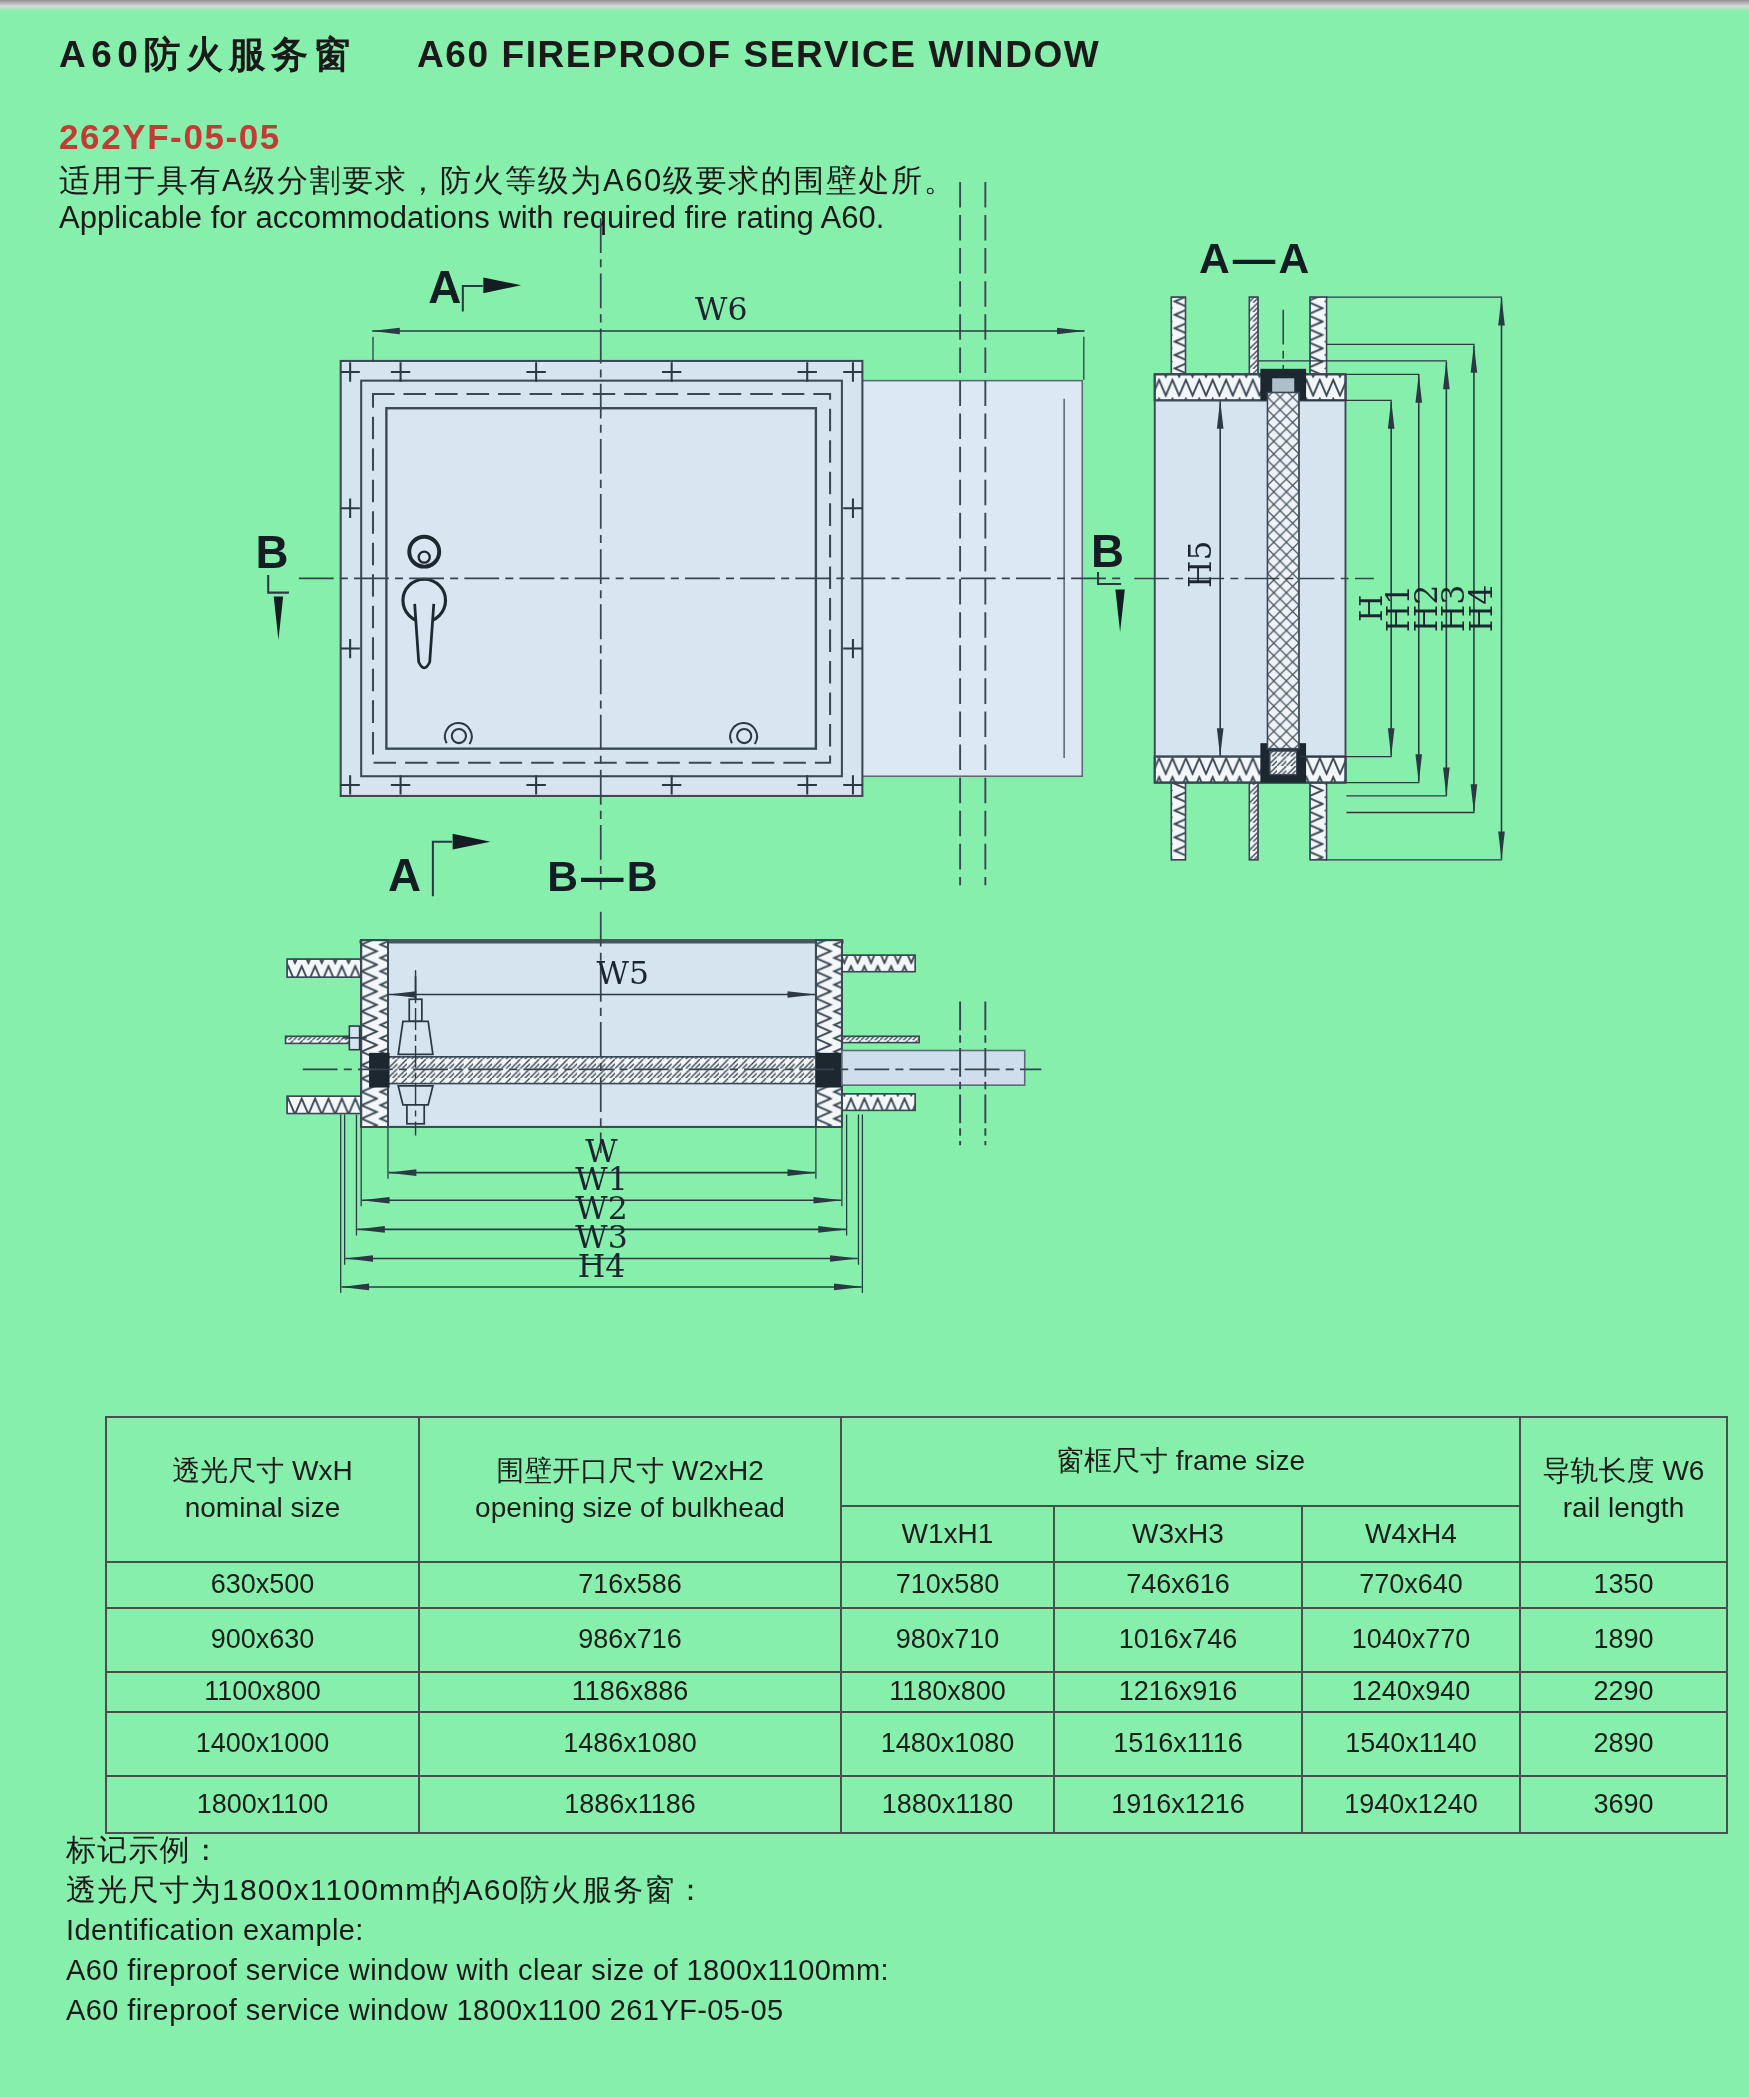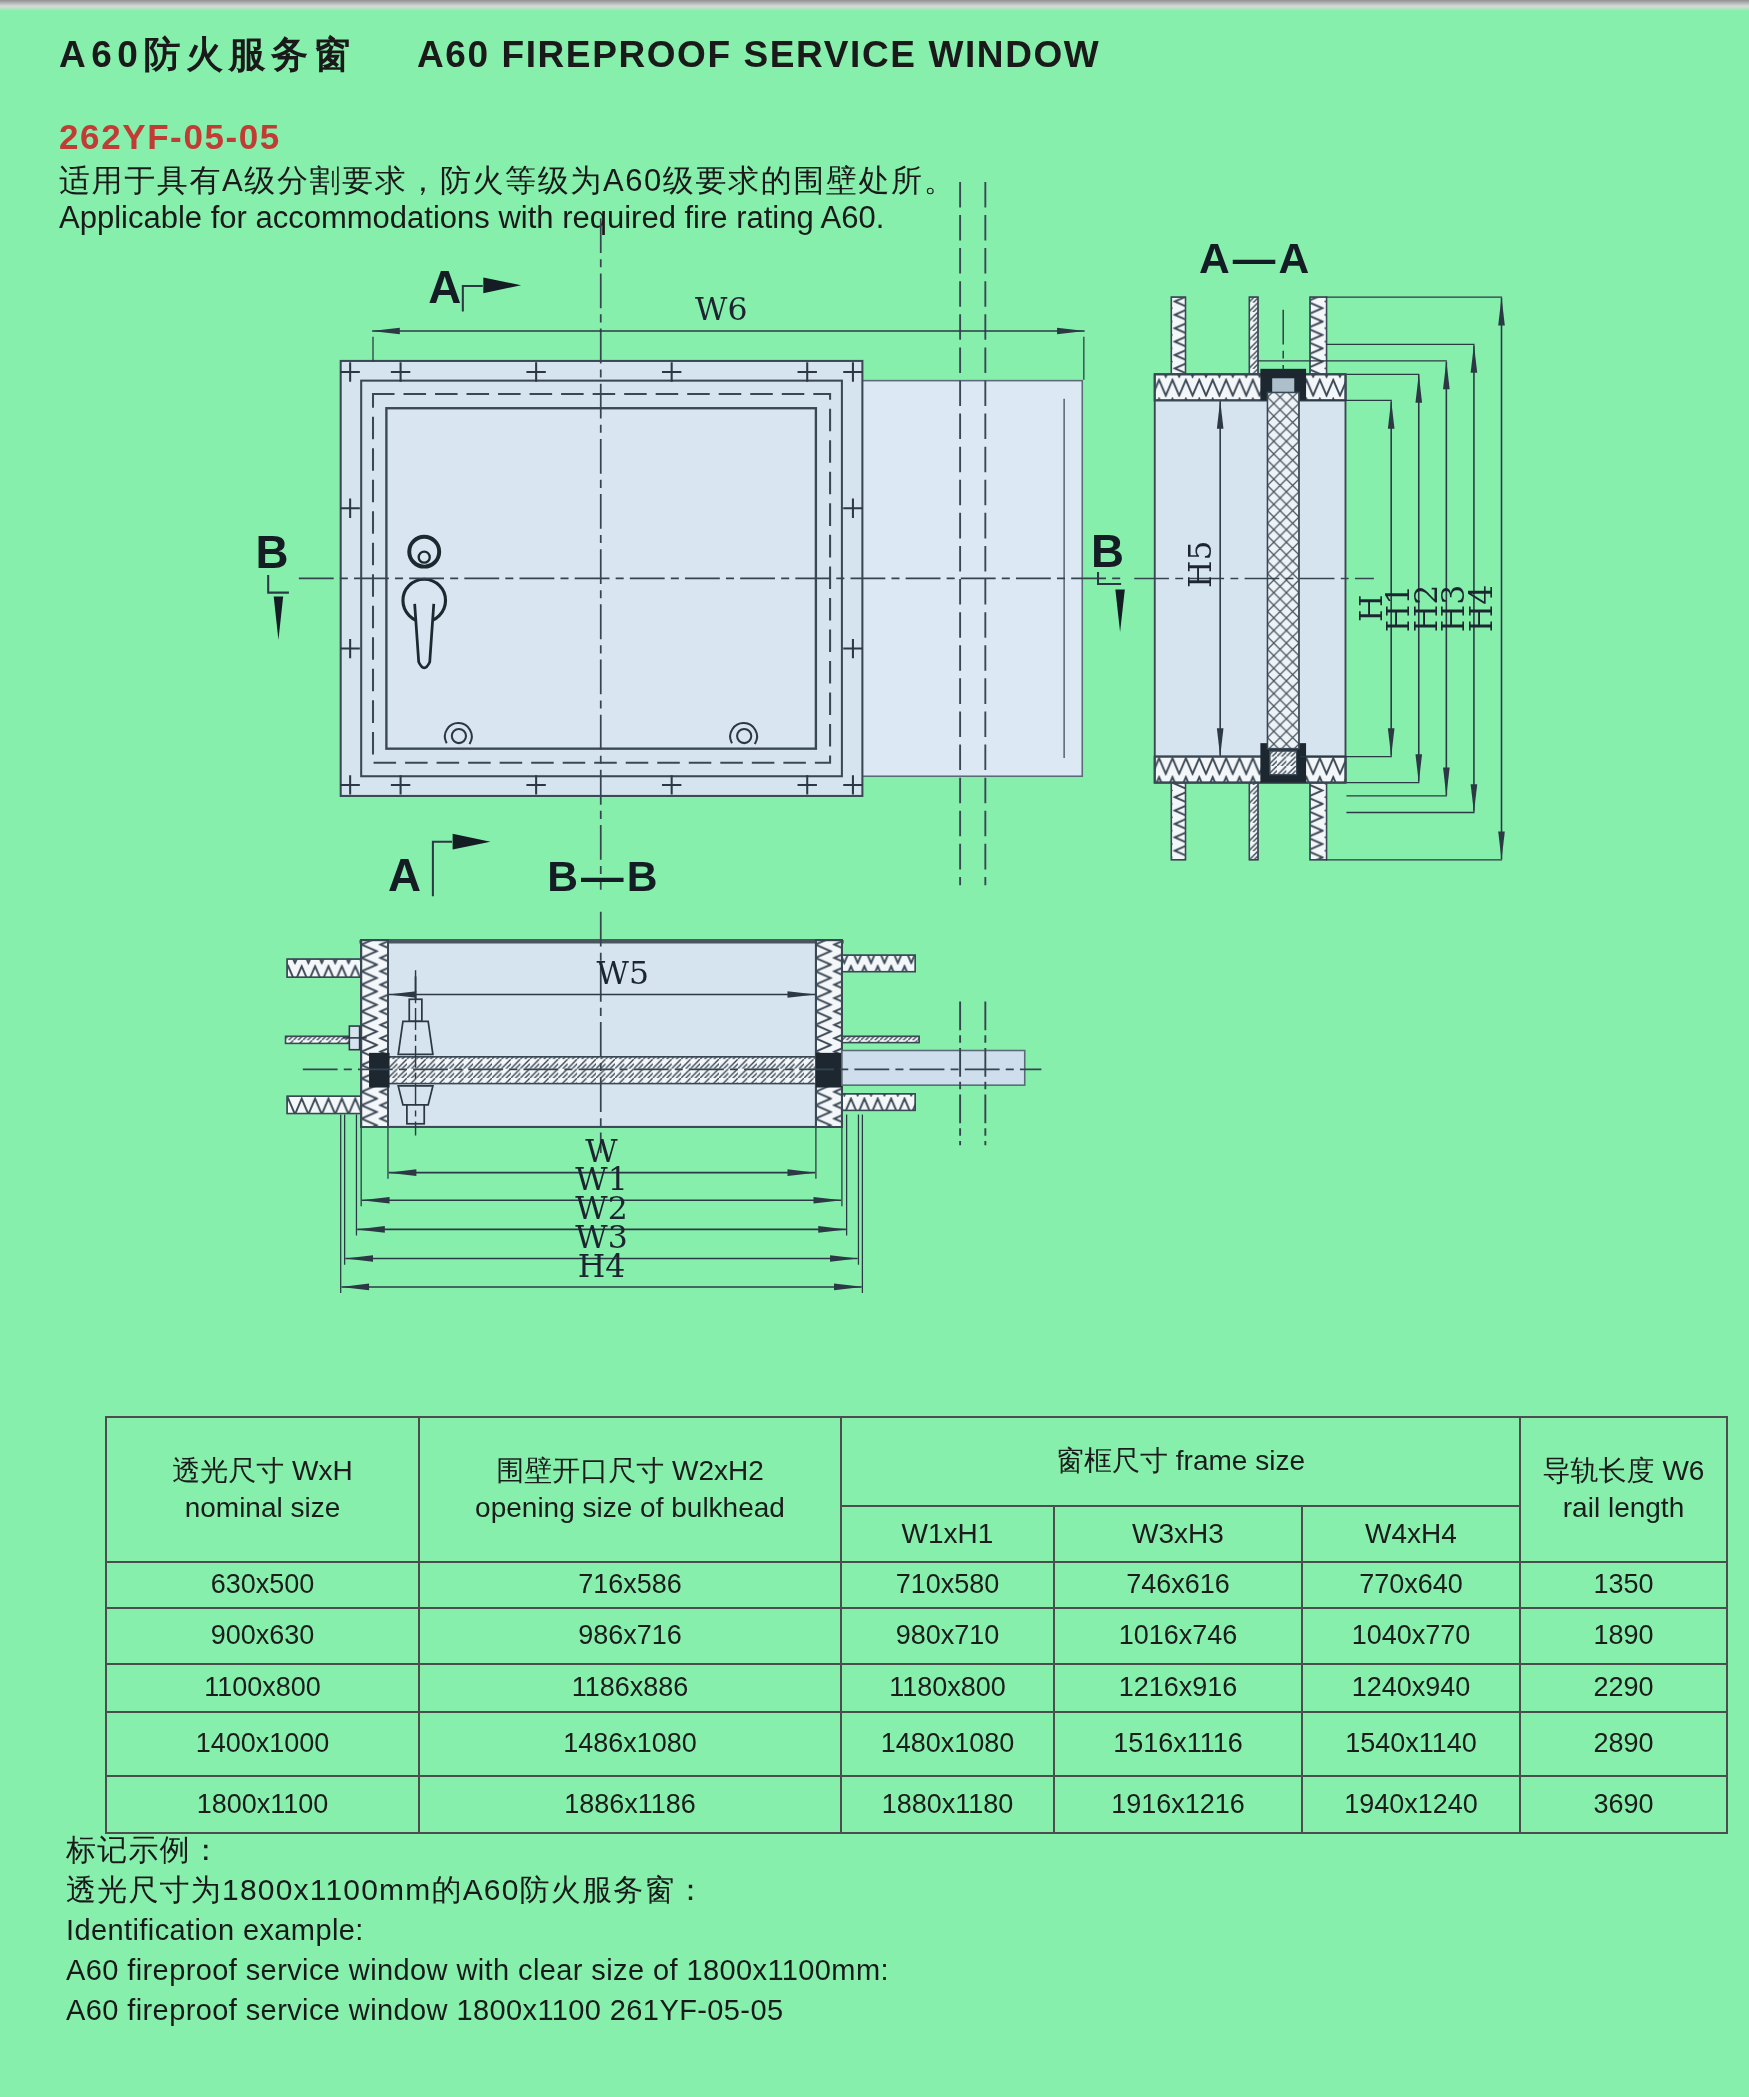--- a/index.html
+++ b/index.html
@@ -324,29 +324,29 @@
         <td class="sub">W4xH4</td>
       </tr>
       <tr style="height:46px">
         <td class="data">630x500</td>
         <td class="data">716x586</td>
         <td class="data">710x580</td>
         <td class="data">746x616</td>
         <td class="data">770x640</td>
         <td class="data">1350</td>
       </tr>
-      <tr style="height:56px">
+      <tr style="height:64px">
         <td class="data">900x630</td>
         <td class="data">986x716</td>
         <td class="data">980x710</td>
         <td class="data">1016x746</td>
         <td class="data">1040x770</td>
         <td class="data">1890</td>
       </tr>
-      <tr style="height:48px">
+      <tr style="height:40px">
         <td class="data">1100x800</td>
         <td class="data">1186x886</td>
         <td class="data">1180x800</td>
         <td class="data">1216x916</td>
         <td class="data">1240x940</td>
         <td class="data">2290</td>
       </tr>
       <tr style="height:64px">
         <td class="data">1400x1000</td>
         <td class="data">1486x1080</td>

